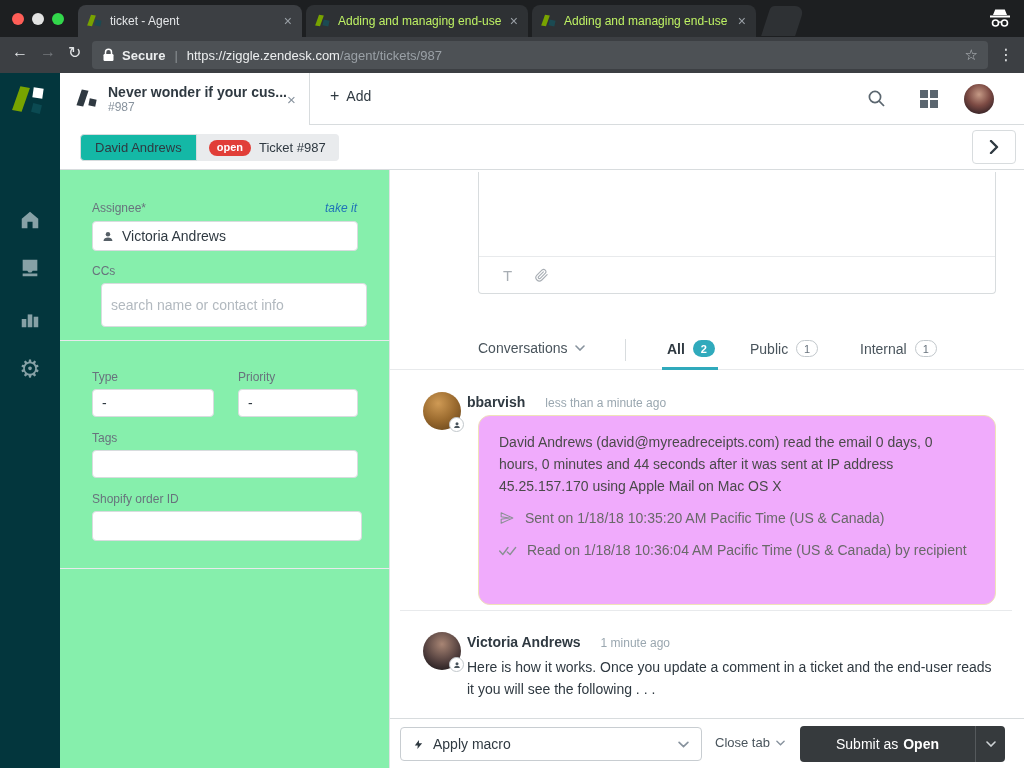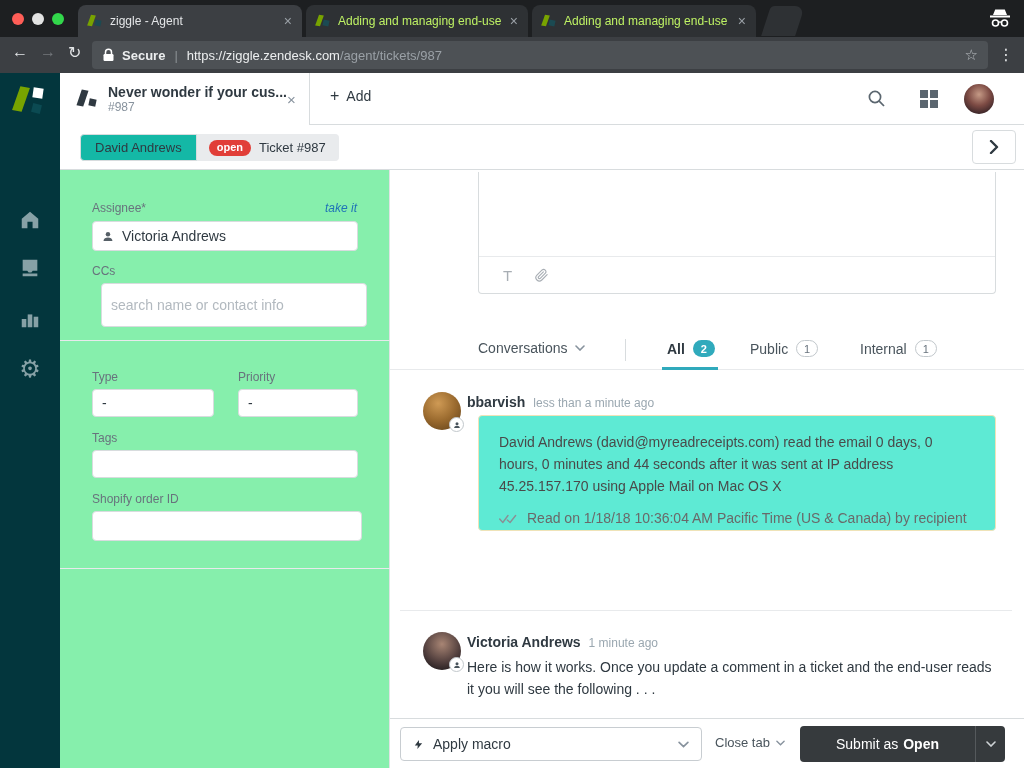--- a/index.html
+++ b/index.html
@@ -88,24 +88,24 @@
   .convtab.active { font-weight:bold; color:#2f3941; }
   .count-badge { font-size:11px; border-radius:9px; min-width:22px; height:17px; display:flex; align-items:center; justify-content:center; padding:0 4px; }
   .count-badge.filled { background:#30aabc; color:#fff; font-weight:bold; }
   .count-badge.outline { background:#fff; color:#68737d; border:1px solid #c2c8cc; font-weight:normal; }
   #active-underline { position:absolute; left:272px; bottom:-1px; width:56px; height:3px; background:#30aabc; }
 
   .avatar { position:absolute; left:33px; width:38px; height:38px; border-radius:50%; }
   .avatar .abadge { position:absolute; right:-3px; bottom:-2px; width:15px; height:15px; border-radius:50%; background:#fff; border:1px solid #c2c8cc; display:flex; align-items:center; justify-content:center; }
   #av1 { top:222px; background:radial-gradient(circle at 40% 30%, #cf9a55 0%, #9a6a2e 50%, #6e4a1e 85%); }
   #av2 { top:462px; background:radial-gradient(circle at 50% 32%, #a88574 0%, #53403e 55%, #211b1e 88%); }
-  .msg-head { position:absolute; left:77px; display:flex; align-items:baseline; gap:8px; }
+  .msg-head { position:absolute; left:77px; display:flex; align-items:baseline; gap:20px; }
   .msg-author { font-size:14px; font-weight:bold; color:#2f3941; }
   .msg-time { font-size:12px; color:#9aa7b0; }
-  #highlight-box { position:absolute; left:88px; top:245px; width:518px; height:116px; background:#5eead4; border:1px solid #efe3b8; border-radius:4px; padding:15px 20px; font-size:14px; line-height:22px; color:#4a4a4a; }
+  #highlight-box { position:absolute; left:88px; top:245px; width:518px; height:190px; background:#f0abfc; border:1px solid #efe3b8; border-radius:12px; padding:15px 20px; font-size:14px; line-height:22px; color:#4a4a4a; }
   .receipt-line { margin-top:10px; color:#696969; }
   .receipt-line svg { vertical-align:-2px; margin-right:10px; }
   #msg-sep { position:absolute; left:10px; top:440px; width:612px; height:1px; background:#e8eaec; }
   #msg2-body { position:absolute; left:77px; top:486px; width:525px; font-size:14px; line-height:22px; color:#2f3941; }
 
   
   #footerbar { position:absolute; left:0; bottom:0; width:634px; height:50px; background:#fff; border-top:1px solid #d8dcde; }
   #macro-select { position:absolute; left:10px; top:8px; width:302px; height:33px; border:1px solid #c8cdd1; border-radius:4px; display:flex; align-items:center; padding:16px 12px; gap:9px; font-size:14px; color:#2f3941; background:#fff; }
   #macro-select .chev { margin-left:auto; }
   #close-tab { position:absolute; left:325px; top:16px; font-size:13px; color:#49545c; display:flex; align-items:center; gap:6px; }
@@ -120,21 +120,21 @@
 <div id="tabstrip">
   <div class="traffic" style="left:12px;background:#ff5e57"></div>
   <div class="traffic" style="left:32px;background:#e3e3e3"></div>
   <div class="traffic" style="left:52px;background:#32d74b"></div>
 
   <div class="btab active" style="left:78px;width:224px">
     <span class="favicon">
         <span class="f1"></span>
         <span class="f2"></span>
       </span>
-    <span class="title">ziggle - Agent</span>
+    <span class="title">ticket - Agent</span>
     <span class="tclose">×</span>
   </div>
   <div class="btab inactive" style="left:306px;width:222px">
     <span class="favicon">
         <span class="f1"></span>
         <span class="f2"></span>
       </span>
     <span class="title">Adding and managing end-use</span>
     <span class="tclose">×</span>
   </div>
@@ -335,20 +335,25 @@
         </svg>
     </span>
   </div>
   <div class="msg-head" style="top:224px">
     <span class="msg-author">bbarvish</span>
     <span class="msg-time">less than a minute ago</span>
   </div>
   <div id="highlight-box">
     <div>David Andrews (david@myreadreceipts.com) read the email 0 days, 0 hours, 0 minutes and 44 seconds after it was sent at IP address 45.25.157.170 using Apple Mail on Mac OS X</div>
     <div class="receipt-line">
+      <svg width="16" height="14" viewBox="0 0 24 24">
+        <path d="M2 21l20-9L2 3v7l14 2-14 2z" fill="none" stroke="#8a8f94" stroke-width="1.8" stroke-linejoin="round"></path>
+      </svg><span>Sent on 1/18/18 10:35:20 AM Pacific Time (US &amp; Canada)</span>
+    </div>
+    <div class="receipt-line">
       <svg width="18" height="12" viewBox="0 0 26 14">
         <path d="M1 7l4.5 5L13 2" fill="none" stroke="#8a8f94" stroke-width="2" stroke-linecap="round" stroke-linejoin="round"></path>
         <path d="M12 8.5L16 12 24 2" fill="none" stroke="#8a8f94" stroke-width="2" stroke-linecap="round" stroke-linejoin="round"></path>
       </svg><span>Read on 1/18/18 10:36:04 AM Pacific Time (US &amp; Canada) by recipient</span>
     </div>
   </div>
 
   <div id="msg-sep"></div>
 
   <div class="avatar" id="av2">

